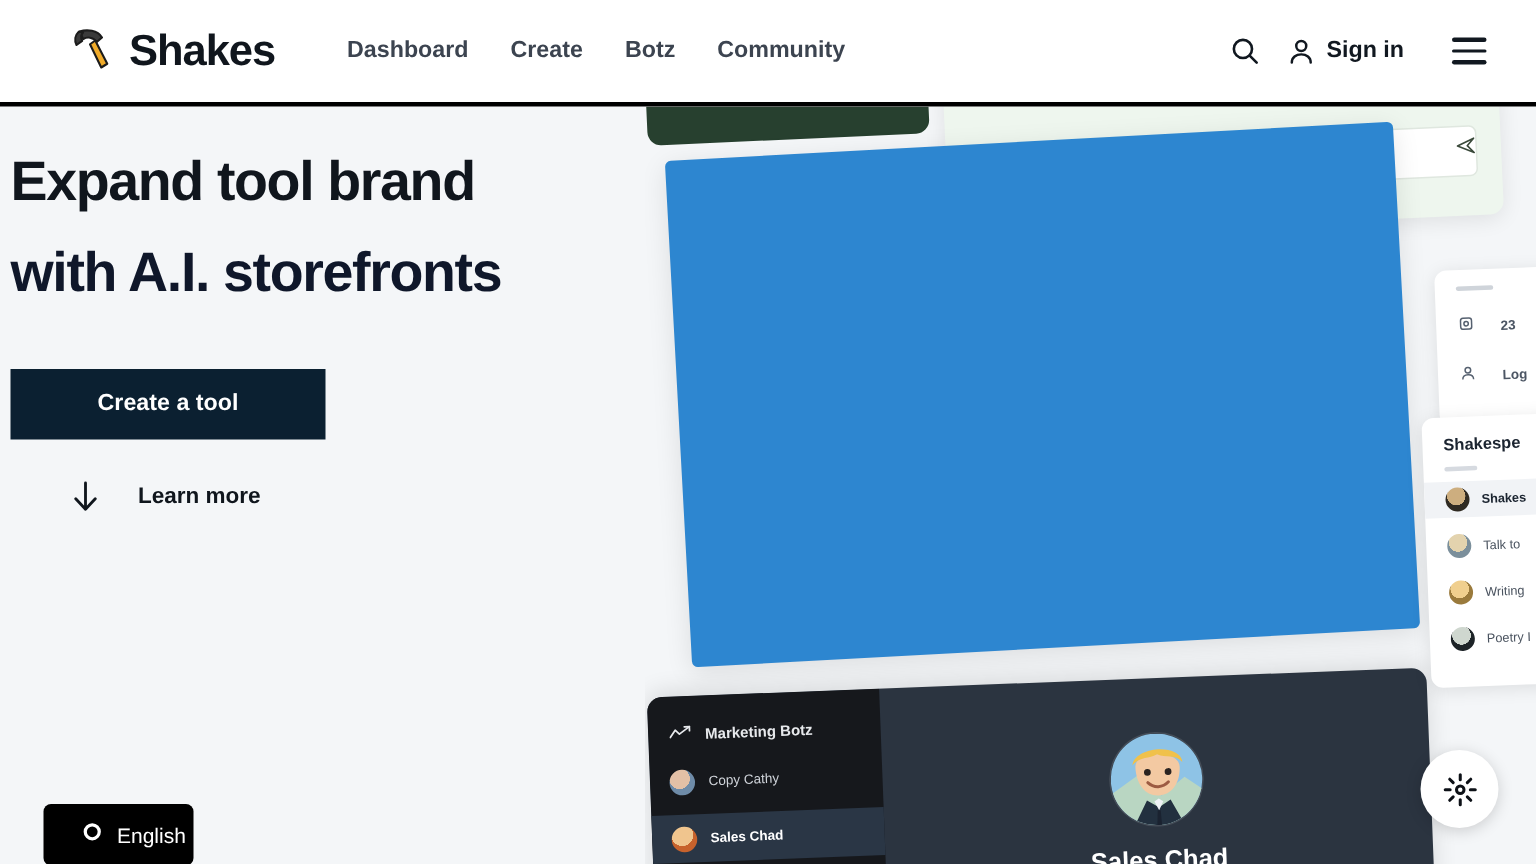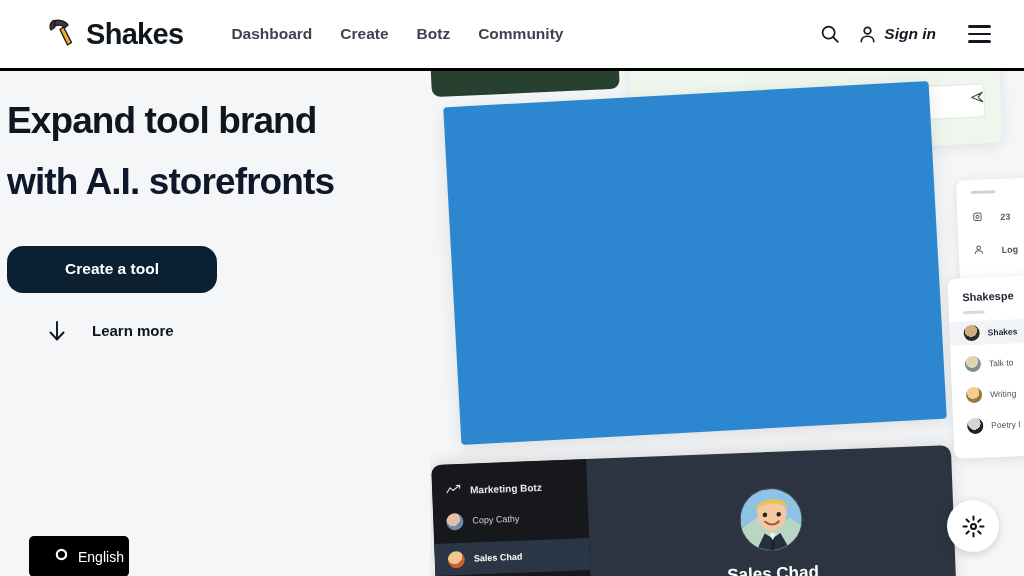--- a/index.html
+++ b/index.html
@@ -23,21 +23,21 @@
   .hdr-logo { display: flex; align-items: center; margin-left: 46px; cursor: pointer; }
   .hdr-logo .mark { width: 34px; height: 34px; margin-right: 6px; }
   .hdr-logo .brand {
     font-size: 29px; font-weight: bold; color: #10161d; letter-spacing: -0.7px;
   }
   #nav-links { display: flex; align-items: flex-end; margin-left: 34px; gap: 0px; }
   .nav-link {
     font-size: 15.5px; font-weight: bold; color: #3c4450;
     padding: 6px 14px; cursor: pointer; white-space: nowrap;
   }
-  #hdr-right { margin-left: auto; margin-right: 28px; display: flex; align-items: center; gap: 0px; font-style: italic; }
+  #hdr-right { margin-left: auto; margin-right: 28px; display: flex; align-items: center; gap: 0px; }
   .hdr-ico { display: flex; align-items: center; justify-content: center; cursor: pointer; }
   #search-btn { width: 34px; height: 34px; margin-right: 10px; }
   #signin-group { display: flex; align-items: center; cursor: pointer; margin-right: 16px; }
   #signin-group .label { font-size: 15.5px; font-weight: bold; color: #111820; margin-left: 6px; }
   #menu-btn { width: 34px; height: 34px; flex-direction: column; gap: 5px; margin-left: 10px; }
   #menu-btn span { display: block; width: 23px; height: 2.4px; background: #111820; border-radius: 2px; }
 
   
   #hero-copy { position: absolute; left: 7px; top: 100px; width: 432px; z-index: 20; }
   #headline-1 {
@@ -47,21 +47,21 @@
   #headline-2 {
     font-size: 37px; font-weight: bold; color: #0f172a;
     letter-spacing: -0.9px; line-height: 1.12; margin-top: 20px;
   }
   #subhead {
     margin-top: 30px; font-size: 17px; font-weight: bold;
     color: #4a525e; line-height: 1.76; width: 420px;
   }
   #cta-button {
     margin-top: 43px; width: 210px; height: 47px;
-    background: #0b2031; border: none; border-radius: 16px;
+    background: #0b2031; border: none; border-radius: 0;
     color: #ffffff; font-size: 15.5px; font-weight: bold;
     font-family: "Liberation Sans", sans-serif;
     display: flex; align-items: center; justify-content: center; cursor: pointer;
   }
   #learn-more { margin-top: 25px; display: flex; align-items: center; cursor: pointer; }
   #learn-more .arrow { width: 26px; height: 26px; margin-left: 37px; }
   #learn-more .label { font-size: 15px; font-weight: bold; color: #10161d; margin-left: 22px; }
 
   
   #lang-pill {

